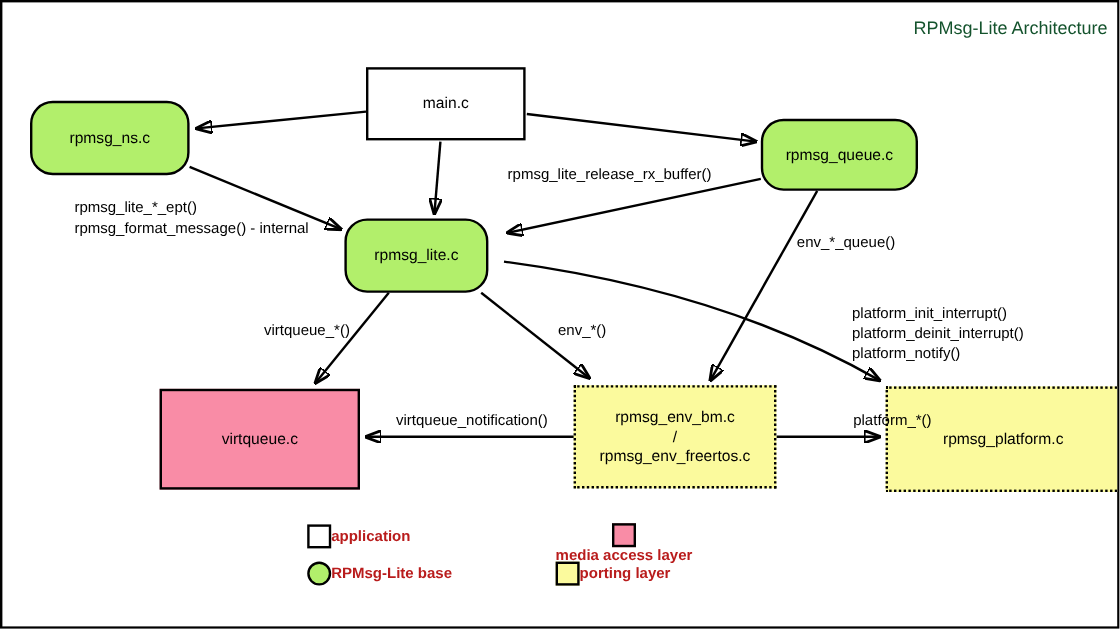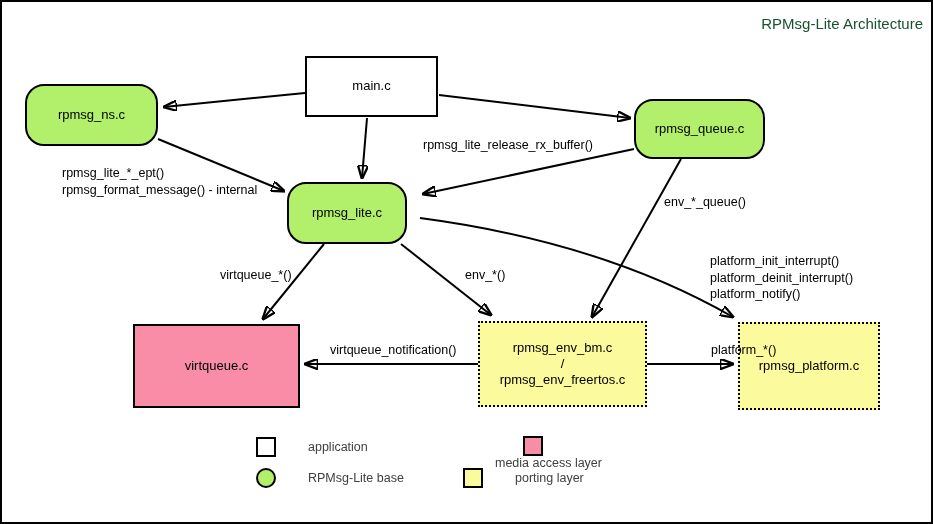--- a/index.html
+++ b/index.html
@@ -36,21 +36,21 @@
   .fill-base    { background: var(--base, #b2ef6b); border-radius: 19px; }
   .fill-media   { background: var(--media, #f98ca6); }
   .fill-porting { background: var(--porting, #fbfa9d); }
 
   .n-main      { left:303px; top:54px;  width:133px; height:61px; }
   .n-ns        { left:23px;  top:82px;  width:133px; height:62px; }
   .n-queue     { left:632px; top:97px;  width:131px; height:60px; }
   .n-lite      { left:285px; top:180px; width:120px; height:62px; }
   .n-virtqueue { left:131px; top:322px; width:167px; height:84px; }
   .n-env       { left:476px; top:319px; width:169px; height:86px; }
-  .n-platform  { left:736px; top:320px; width:142px; height:88px; }
+  .n-platform  { left:736px; top:320px; width:196px; height:88px; }
 
   .edge-label {
     position: absolute;
     font-size: 12.5px;
     color: #000;
     white-space: pre-line;
     line-height: 1.32;
   }
   .l-ept          { left:60px;  top:163px; }
   .l-release      { left:421px; top:135px; }
@@ -67,21 +67,21 @@
     stroke-width: 2;
     fill: none;
   }
 
   .legend-item { position: absolute; display: flex; align-items: center; }
   .legend-swatch {
     width: 20px; height: 20px;
     border: 2px solid #000;
     flex: 0 0 auto;
   }
-  .legend-text { margin-left: 32px; font-size: 12.5px; color: #404040; }
+  .legend-text { font-size: 12.5px; color: #b91c1c; font-weight: bold; }
   .lg-1 { left:254px; top:435px; }
   .lg-2 { left:254px; top:466px; }
   .lg-3 { left:461px; top:434px;flex-direction:column; }
   .lg-4 { left:461px; top:466px; }
 </style>
 </head>
 <body>
 
 <div class="frame">
 

